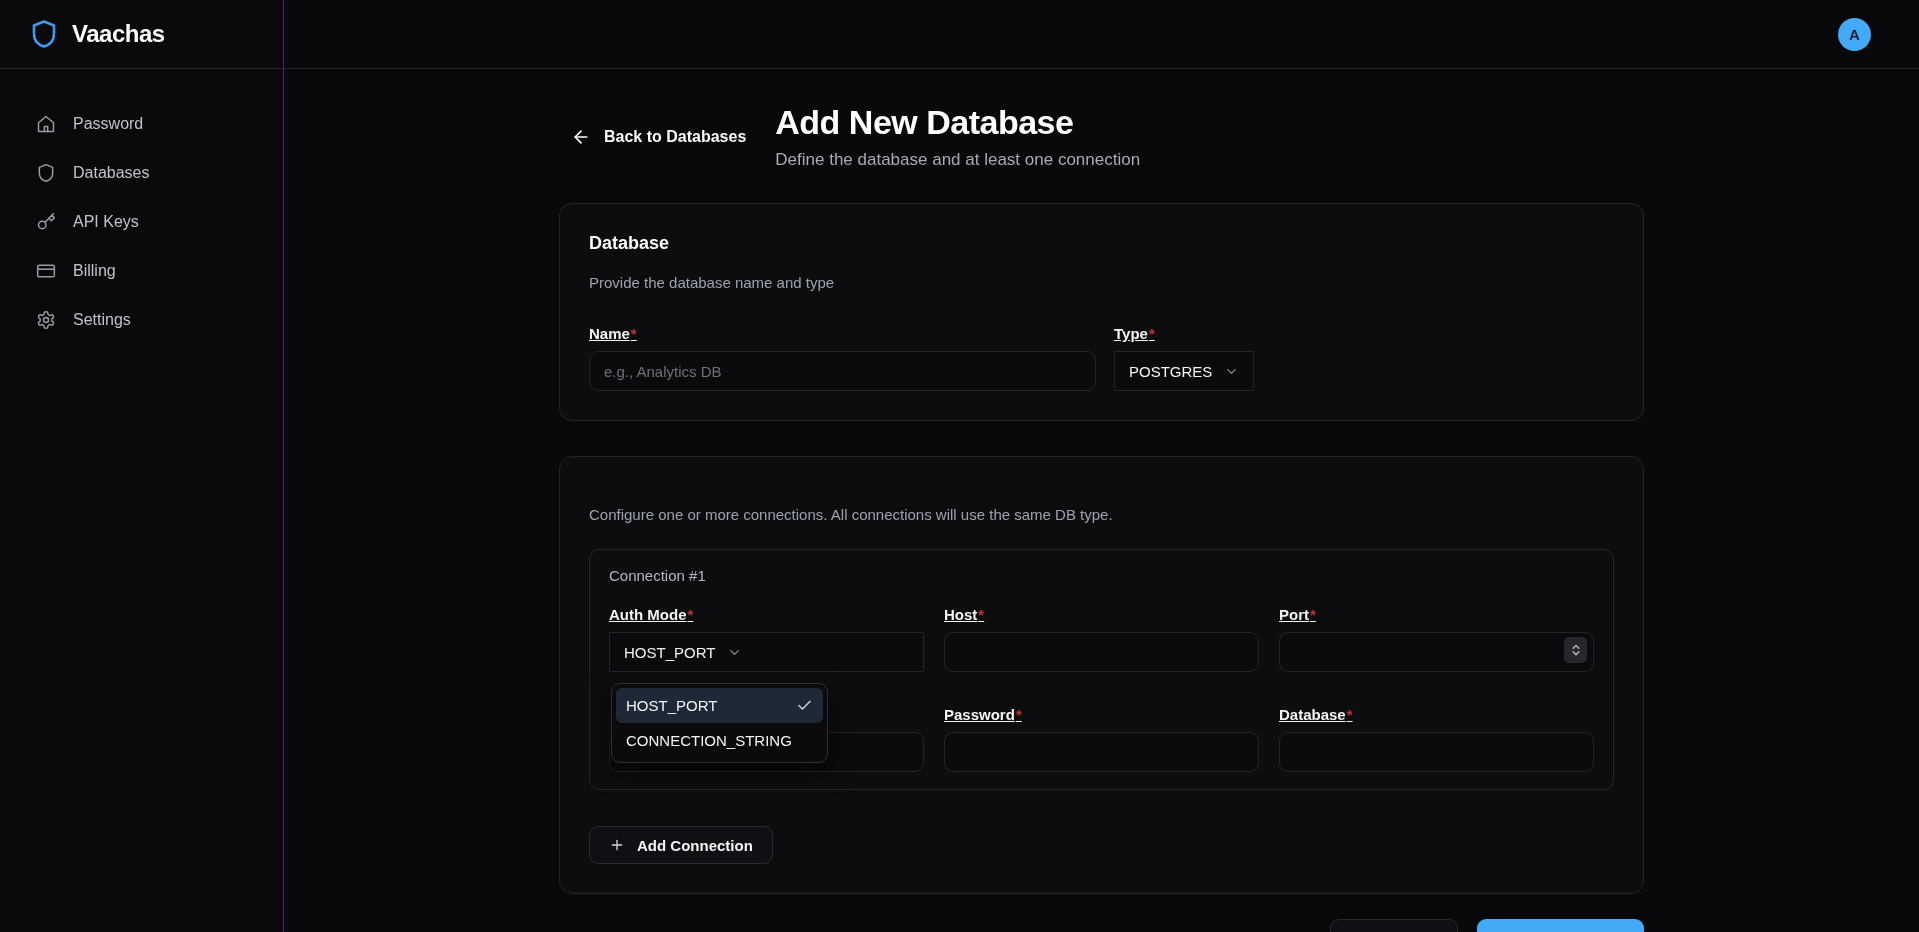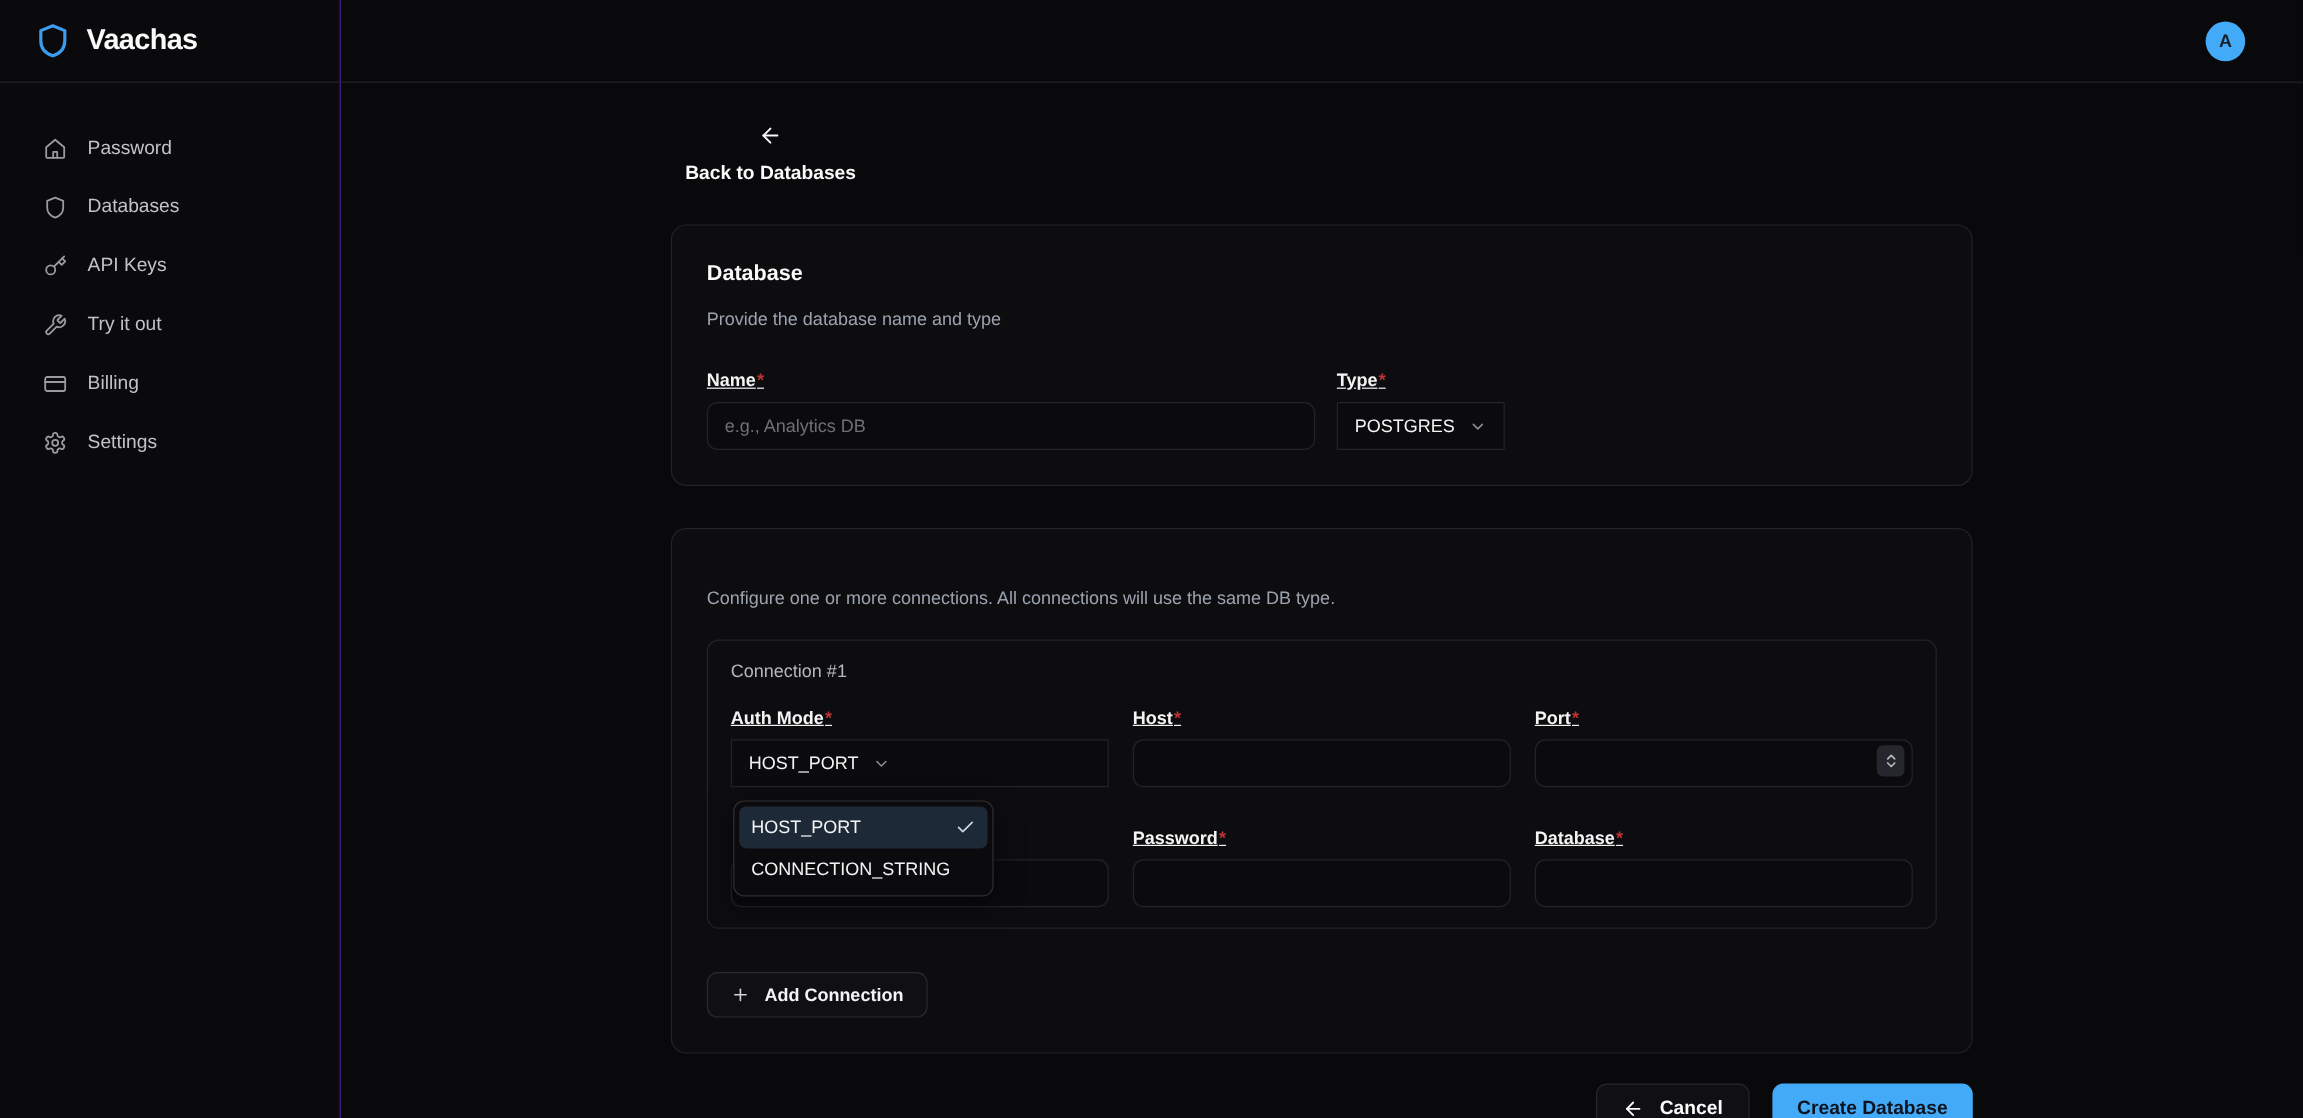--- a/index.html
+++ b/index.html
@@ -46,21 +46,21 @@
     width: 33px; height: 33px; border-radius: 50%;
     background: #42aaf7; color: #16202b;
     display: flex; align-items: center; justify-content: center;
     font-size: 15px; font-weight: 600; cursor: pointer;
   }
 
   .content { width: 1085px; margin: 34px auto 0; position: relative; }
 
   
   .page-head { display: flex; align-items: center; padding-left: 12px; }
-  .back-link { display: flex; align-items: center; gap: 13px; cursor: pointer; flex-direction: column; }
+  .back-link { display: flex; align-items: center; gap: 13px; cursor: pointer; }
   .back-link svg { width: 20px; height: 20px; color: #fafafa; }
   .back-link span { font-size: 16px; font-weight: 700; color: #fafafa; }
   .title-block { margin-left: 29px; }
   .page-title { font-size: 34px; font-weight: 800; color: #ffffff; letter-spacing: -0.5px; }
   .page-subtitle { margin-top: 8px; font-size: 17px; color: #aaaab1; }
 
   
   .card {
     background: #0d0d10;
     border: 1px solid #232329;
@@ -194,26 +194,20 @@
         <svg viewBox="0 0 24 24" fill="none" stroke="currentColor" stroke-width="1.8" stroke-linejoin="round" stroke-linecap="round">
           <path d="M21 2l-2 2"></path>
             <path d="M15.5 7.5l3 3L22 7l-3-3z"></path>
             <path d="M15.5 7.5L11.4 11.6"></path>
             <circle cx="7.5" cy="15.5" r="4.5"></circle>
         </svg>
         <span>API Keys</span>
       </div>
       <div class="nav-item">
         <svg viewBox="0 0 24 24" fill="none" stroke="currentColor" stroke-width="1.8" stroke-linejoin="round" stroke-linecap="round">
-          <path d="M14.7 6.3a1 1 0 0 0 0 1.4l1.6 1.6a1 1 0 0 0 1.4 0l3.77-3.77a6 6 0 0 1-7.94 7.94l-6.91 6.91a2.12 2.12 0 0 1-3-3l6.91-6.91a6 6 0 0 1 7.94-7.94l-3.76 3.76z"></path>
-        </svg>
-        <span>Try it out</span>
-      </div>
-      <div class="nav-item">
-        <svg viewBox="0 0 24 24" fill="none" stroke="currentColor" stroke-width="1.8" stroke-linejoin="round" stroke-linecap="round">
           <rect x="2" y="5" width="20" height="14" rx="2"></rect>
             <path d="M2 10h20"></path>
         </svg>
         <span>Billing</span>
       </div>
       <div class="nav-item">
         <svg viewBox="0 0 24 24" fill="none" stroke="currentColor" stroke-width="1.8" stroke-linejoin="round" stroke-linecap="round">
           <path d="M12.22 2h-.44a2 2 0 0 0-2 2v.18a2 2 0 0 1-1 1.73l-.43.25a2 2 0 0 1-2 0l-.15-.08a2 2 0 0 0-2.73.73l-.22.38a2 2 0 0 0 .73 2.73l.15.1a2 2 0 0 1 1 1.72v.51a2 2 0 0 1-1 1.74l-.15.09a2 2 0 0 0-.73 2.73l.22.38a2 2 0 0 0 2.73.73l.15-.08a2 2 0 0 1 2 0l.43.25a2 2 0 0 1 1 1.73V20a2 2 0 0 0 2 2h.44a2 2 0 0 0 2-2v-.18a2 2 0 0 1 1-1.73l.43-.25a2 2 0 0 1 2 0l.15.08a2 2 0 0 0 2.73-.73l.22-.39a2 2 0 0 0-.73-2.73l-.15-.08a2 2 0 0 1-1-1.74v-.5a2 2 0 0 1 1-1.74l.15-.09a2 2 0 0 0 .73-2.73l-.22-.38a2 2 0 0 0-2.73-.73l-.15.08a2 2 0 0 1-2 0l-.43-.25a2 2 0 0 1-1-1.73V4a2 2 0 0 0-2-2z"></path>
             <circle cx="12" cy="12" r="3"></circle>
         </svg>
@@ -229,20 +223,24 @@
 
     <main class="content">
 
       <div class="page-head">
         <div class="back-link">
           <svg viewBox="0 0 24 24" fill="none" stroke="currentColor" stroke-width="2" stroke-linejoin="round" stroke-linecap="round">
             <path d="M19 12H5"></path>
               <path d="M12 19l-7-7 7-7"></path>
           </svg>
           <span>Back to Databases</span>
+        </div>
+        <div class="title-block">
+          <div class="page-title">Add New Database</div>
+          <div class="page-subtitle">Define the database and at least one connection</div>
         </div>
       </div>
 
       <section class="card card-db">
         <div class="card-title">Database</div>
         <div class="card-desc">Provide the database name and type</div>
         <div class="db-fields">
           <div class="field-name">
             <div class="field-label">
               <span>Name</span>

